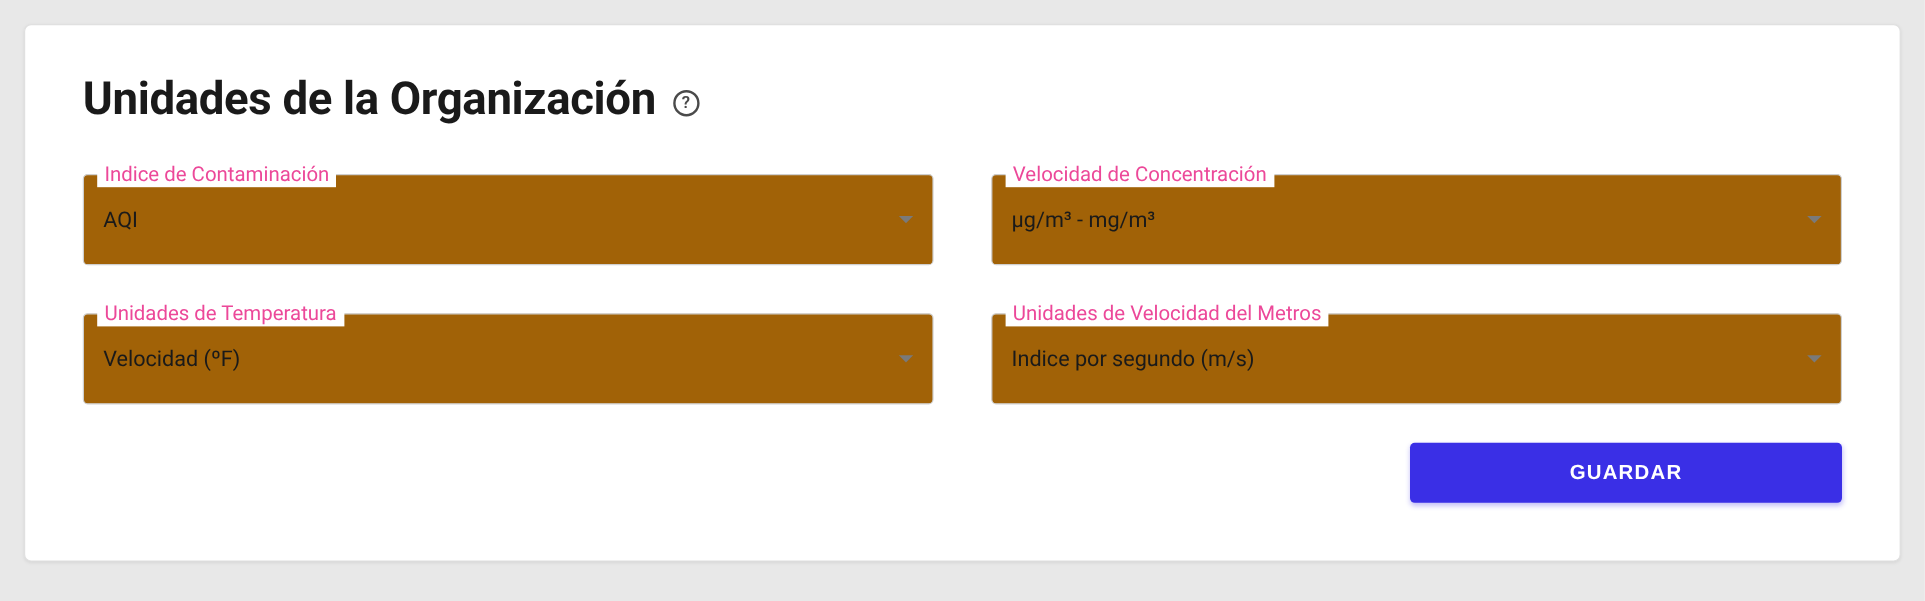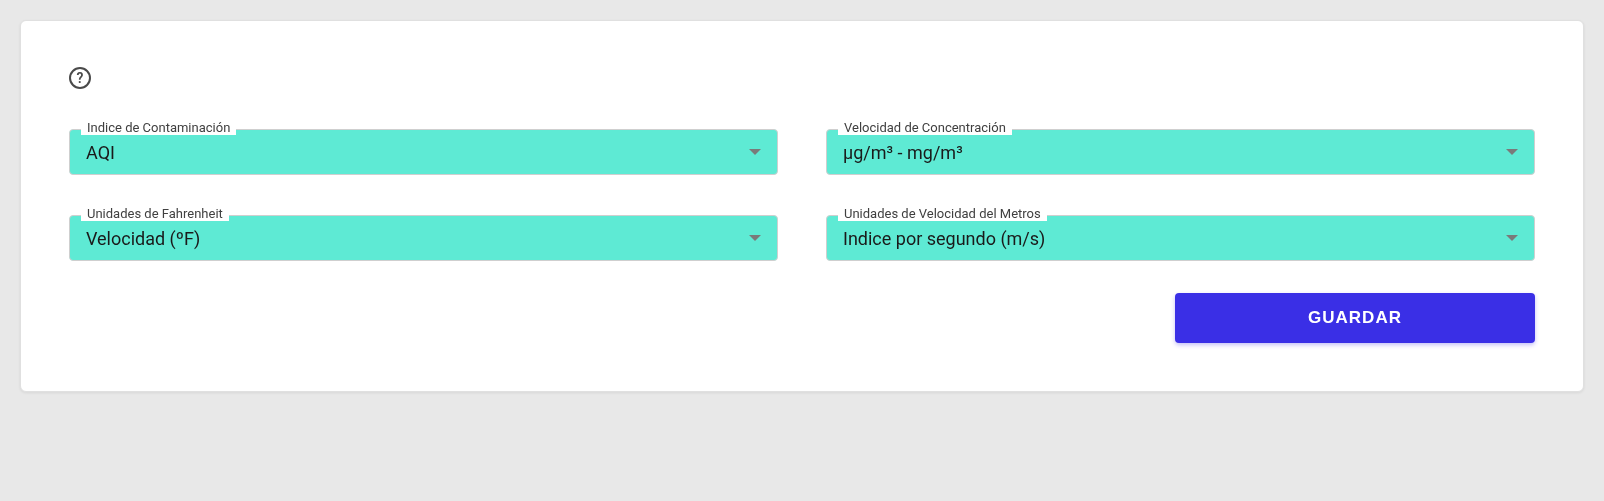--- a/index.html
+++ b/index.html
@@ -52,36 +52,36 @@
     }
     .field {
       position: relative;
     }
     .field-label {
       position: absolute;
       top: -9px;
       left: 12px;
       background: #ffffff;
       padding: 0 6px;
-      font-size: 13px;
-      color: #404040;
+      font-size: 17px;
+      color: #ec4899;
       z-index: 1;
     }
     .select {
       width: 100%;
-      height: 46px;
+      height: 76px;
       border: 1px solid #cfcfcf;
       border-radius: 4px;
       padding: 0 48px 0 16px;
       display: flex;
       align-items: center;
       font-size: 18px;
       color: #1a1a1a;
       cursor: pointer;
-      background: #5eead4;
+      background: #a16207;
       position: relative;
     }
     .select-arrow {
       position: absolute;
       right: 16px;
       top: 50%;
       transform: translateY(-50%);
       width: 0;
       height: 0;
       border-left: 6px solid transparent;
@@ -105,20 +105,21 @@
       letter-spacing: 1px;
       cursor: pointer;
       box-shadow: 0 2px 4px rgba(58,47,230,0.3);
     }
   </style>
 </head>
 <body>
 
 <div class="card">
   <div class="header">
+    <h1 class="title">Unidades de la Organización</h1>
     <span class="help-icon">?</span>
   </div>
 
   <div class="grid">
     <div class="field">
       <span class="field-label">Indice de Contaminación</span>
       <div class="select">
         <span>AQI</span>
         <span class="select-arrow"></span>
       </div>
@@ -126,21 +127,21 @@
 
     <div class="field">
       <span class="field-label">Velocidad de Concentración</span>
       <div class="select">
         <span>µg/m³ - mg/m³</span>
         <span class="select-arrow"></span>
       </div>
     </div>
 
     <div class="field">
-      <span class="field-label">Unidades de Fahrenheit</span>
+      <span class="field-label">Unidades de Temperatura</span>
       <div class="select">
         <span>Velocidad (ºF)</span>
         <span class="select-arrow"></span>
       </div>
     </div>
 
     <div class="field">
       <span class="field-label">Unidades de Velocidad del Metros</span>
       <div class="select">
         <span>Indice por segundo (m/s)</span>

